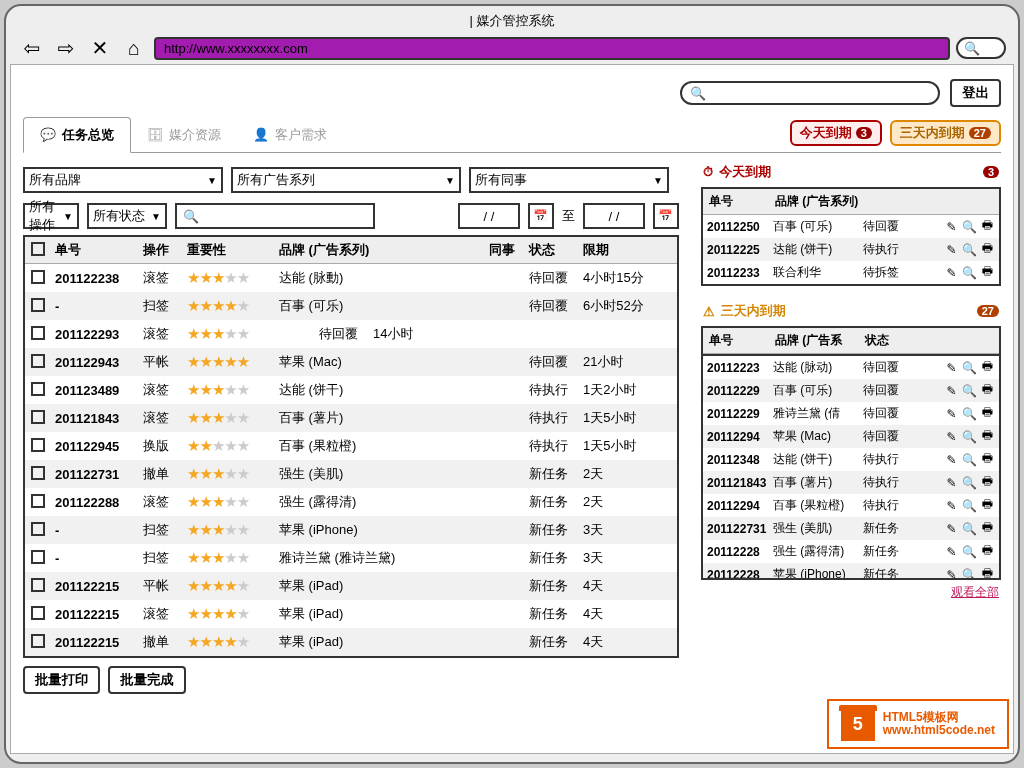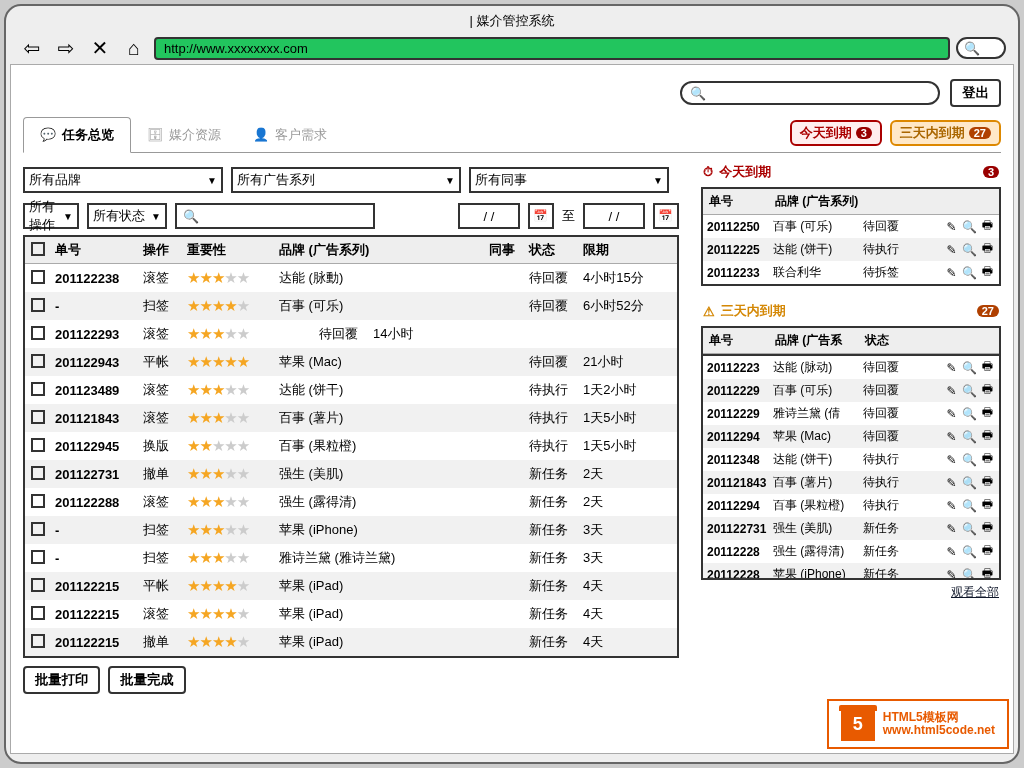--- a/index.html
+++ b/index.html
@@ -1,21 +1,21 @@
 <!DOCTYPE html>
 <html><head>
 <meta charset="utf-8">
 <style>
 * { box-sizing: border-box; margin: 0; padding: 0; }
 body { font-family: "Comic Sans MS", "Segoe UI", sans-serif; background: #ccc; width: 1024px; height: 768px; overflow: hidden; font-size: 13px; }
 .browser { background: #eee; border: 2px solid #666; border-radius: 17px; width: 1016px; height: 760px; margin: 4px; padding: 4px; }
 .titlebar { text-align: center; font-size: 13px; padding: 2px; }
 .navrow { display: flex; align-items: center; gap: 6px; padding: 4px 8px; }
 .nav-arrow { width: 28px; height: 24px; display: inline-flex; align-items: center; justify-content: center; font-size: 20px; }
-.url { flex: 1; background: #22c55e; border: 2px solid #333; border-radius: 4px; padding: 2px 8px; height: 23px; }
+.url { flex: 1; background: #a21caf; border: 2px solid #333; border-radius: 4px; padding: 2px 8px; height: 23px; }
 .searchpill { width: 50px; height: 22px; background: #fff; border: 2px solid #333; border-radius: 12px; display: flex; align-items: center; padding-left: 6px; }
 .content { background: #fff; border: 1px solid #aaa; height: 690px; padding: 8px 12px; position: relative; overflow: hidden; }
 .toprow { display: flex; justify-content: flex-end; align-items: center; gap: 10px; padding: 6px 0 10px; }
 .searchpill2 { width: 260px; height: 24px; background: #fff; border: 2px solid #333; border-radius: 14px; display: flex; align-items: center; padding-left: 8px; }
 .btn { border: 2px solid #333; border-radius: 4px; background: #fff; padding: 3px 10px; font-family: inherit; font-weight: bold; cursor: pointer; }
 .tabs { display: flex; align-items: flex-end; border-bottom: 1px solid #999; margin-bottom: 4px; }
 .tab { padding: 8px 16px; display: flex; align-items: center; gap: 6px; color: #999; cursor: pointer; }
 .tab.active { background: #fff; border: 1px solid #999; border-bottom: 1px solid #fff; margin-bottom: -1px; border-radius: 4px 4px 0 0; color: #000; font-weight: bold; }
 .tab-icon { width: 16px; height: 16px; display: inline-block; }
 .tabright { margin-left: auto; display: flex; gap: 8px; align-items: center; padding-bottom: 6px; }
@@ -56,21 +56,21 @@
 .minitab { border: 2px solid #333; font-size: 12px; }
 .minitab .thead { font-size: 12px; }
 .minitab .trow { font-size: 12px; padding: 3px 4px; }
 .m-id { width: 66px; font-weight: bold; }
 .m-brand { width: 90px; white-space: nowrap; overflow: hidden; }
 .m-stat { width: 48px; }
 .m-act { flex: 1; text-align: right; display: flex; gap: 3px; justify-content: flex-end; }
 .ic { width: 15px; height: 15px; display: inline-flex; align-items: center; justify-content: center; font-size: 12px; cursor: pointer; }
 .scrollframe { border: 2px solid #333; max-height: 226px; overflow-y: scroll; }
 .scrollframe .minitab { border: none; }
-.viewall { text-align: right; color: #0f172a; font-size: 12px; padding: 4px 2px; text-decoration: underline; cursor: pointer; }
+.viewall { text-align: right; color: #be185d; font-size: 12px; padding: 4px 2px; text-decoration: underline; cursor: pointer; }
 .watermark { position: absolute; right: 4px; bottom: 4px; border: 2px solid #e85a00; padding: 6px 12px; display: flex; align-items: center; gap: 8px; background: #fff; }
 .wm-logo { width: 34px; height: 34px; background: #e85a00; display: flex; align-items: center; justify-content: center; color: #fff; font-weight: bold; font-size: 18px; position: relative; }
 .wm-logo::before { content: ""; position: absolute; top: -2px; left: -2px; right: -2px; height: 6px; background: #e85a00; border-radius: 2px 2px 0 0; }
 .wm-text { font-weight: bold; color: #e85a00; font-size: 12px; line-height: 1.1; }
 </style>
 </head>
 <body>
 
 <div class="browser">
   <div class="titlebar">| 媒介管控系统</div>

